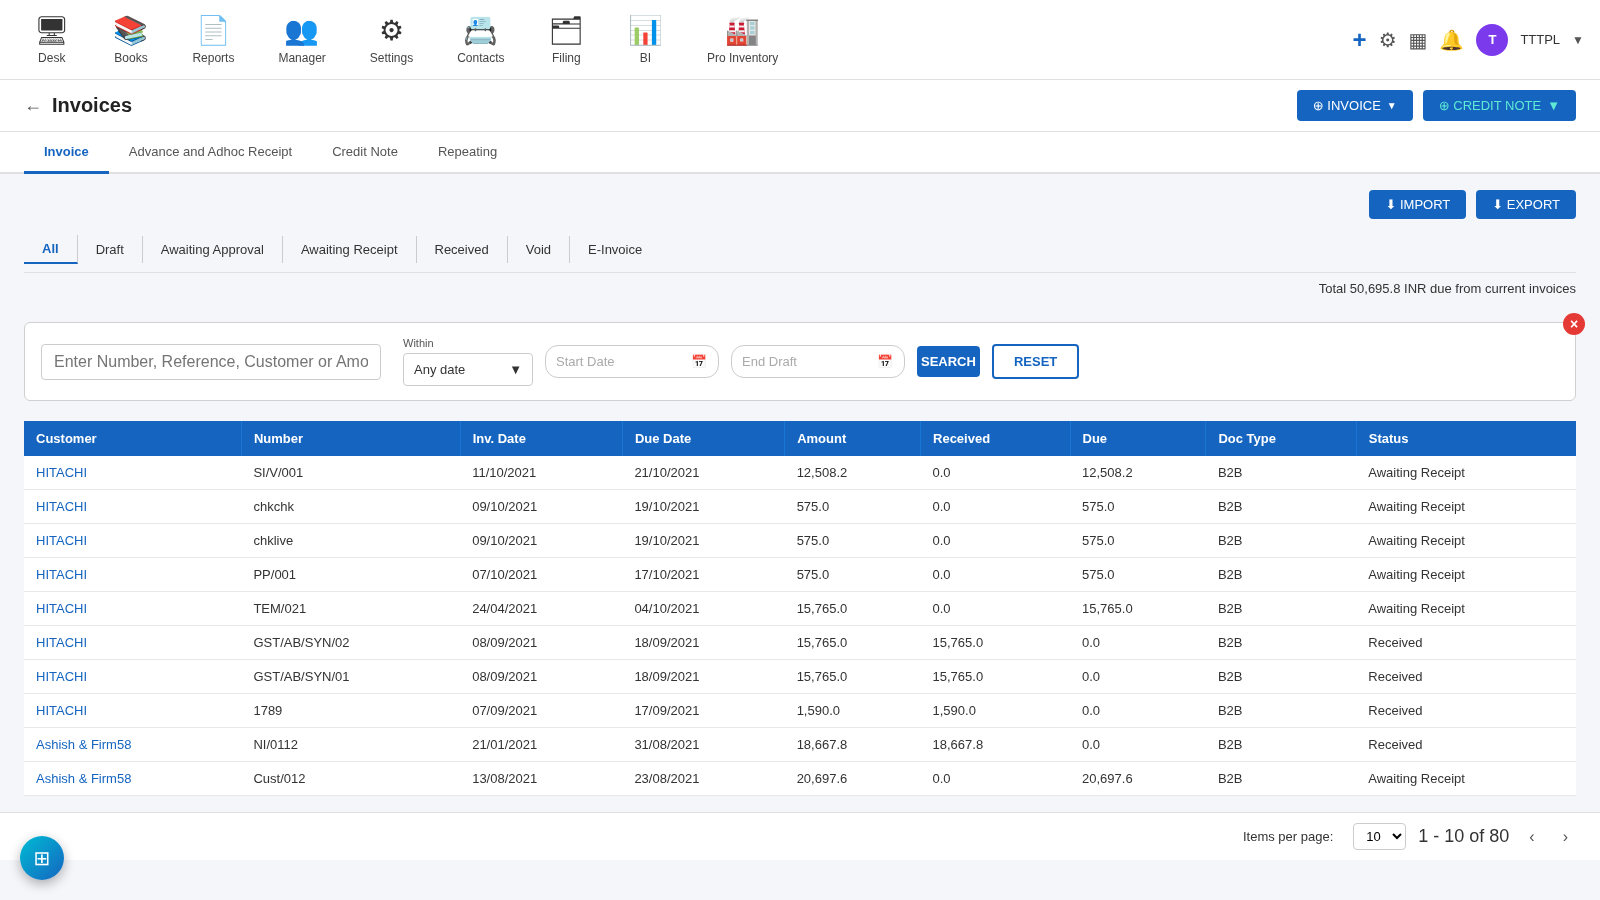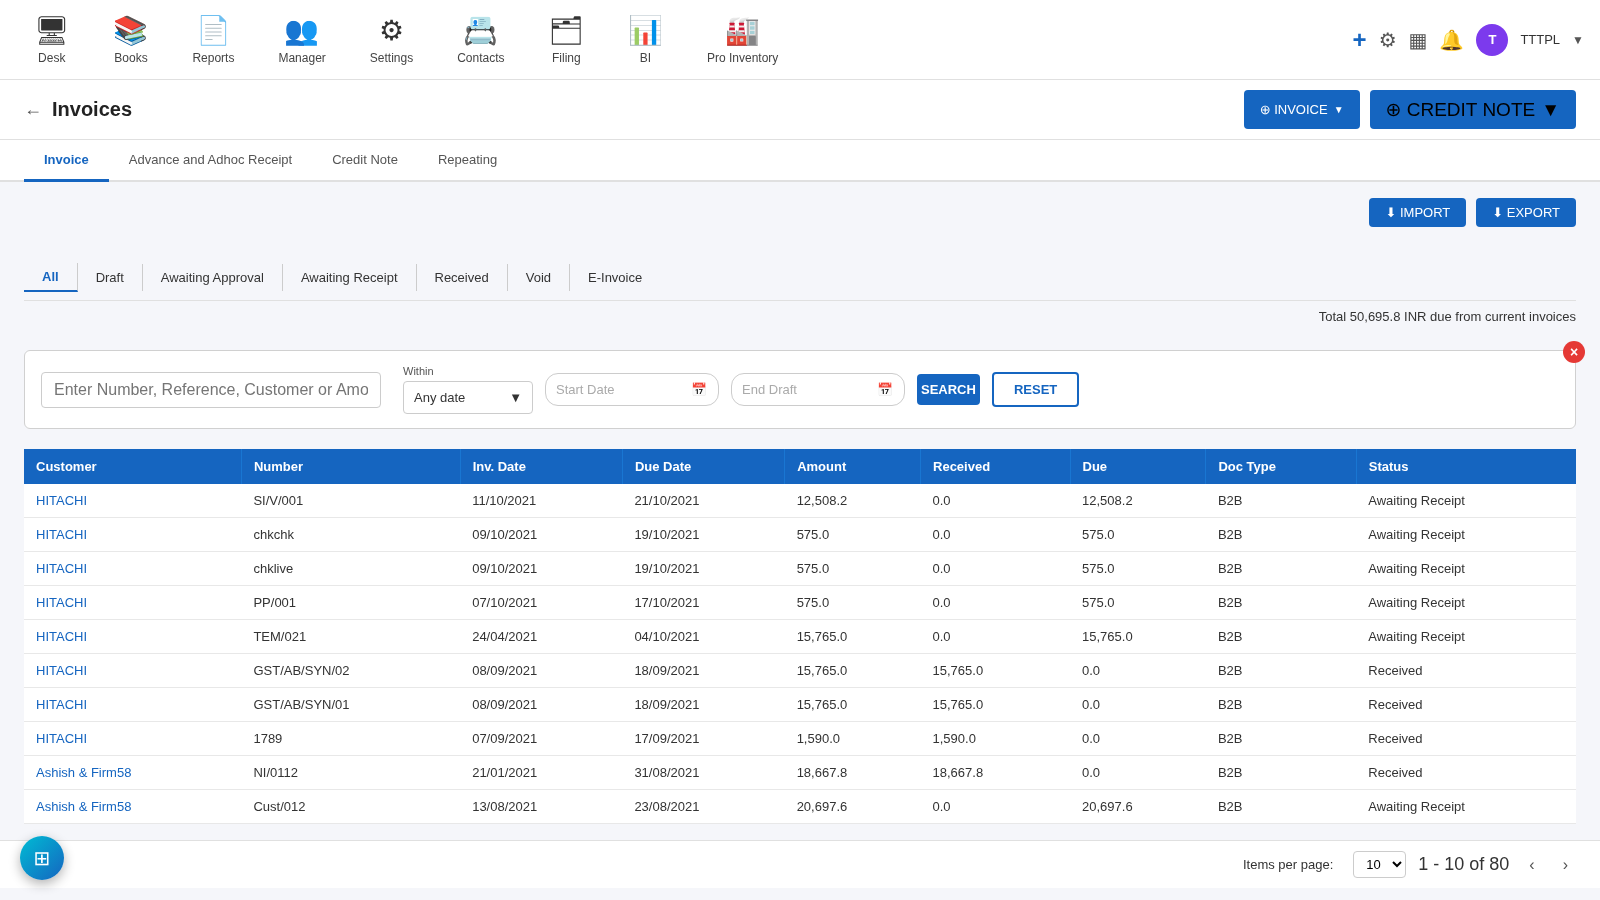--- a/index.html
+++ b/index.html
@@ -48,43 +48,43 @@
     .back-btn { background: none; border: none; cursor: pointer; font-size: 18px; color: #555; }
     .page-title { font-size: 20px; font-weight: 600; color: #222; }
     .page-header-right { display: flex; gap: 10px; }
     .btn-invoice {
       background: #1565c0; color: #fff; border: none; border-radius: 4px;
       padding: 8px 16px; cursor: pointer; display: flex; align-items: center; gap: 6px;
       font-size: 13px; font-weight: 500;
     }
     .btn-invoice .dropdown-arrow { font-size: 10px; }
     .btn-credit {
-      background: #1565c0; color: #000000; border: none; border-radius: 4px;
+      background: #1565c0; color: #5eead4; border: none; border-radius: 4px;
       padding: 8px 16px; cursor: pointer; display: flex; align-items: center; gap: 6px;
-      font-size: 19px; font-weight: 500;
+      font-size: 13px; font-weight: 500;
     }
 
     
     .tabs-bar {
       background: #fff; padding: 0 24px;
       border-bottom: 2px solid #e0e0e0;
       display: flex; gap: 0;
     }
     .tab {
       padding: 12px 20px; cursor: pointer; font-size: 13px; color: #555;
       border-bottom: 3px solid transparent; margin-bottom: -2px;
     }
     .tab.active { color: #1565c0; border-bottom: 3px solid #1565c0; font-weight: 600; }
 
     
     .content { padding: 16px 24px; }
 
     
     .toolbar-row {
-      display: flex; justify-content: flex-end; gap: 10px; margin-bottom: 28px;
+      display: flex; justify-content: flex-end; gap: 10px; margin-bottom: 8px;
     }
     .btn-import, .btn-export {
       padding: 7px 16px; border-radius: 4px; cursor: pointer;
       font-size: 13px; font-weight: 500; display: flex; align-items: center; gap: 6px;
     }
     .btn-import { background: #1565c0; color: #fff; border: none; }
     .btn-export { background: #1565c0; color: #fff; border: none; }
 
     
     .status-tabs {

